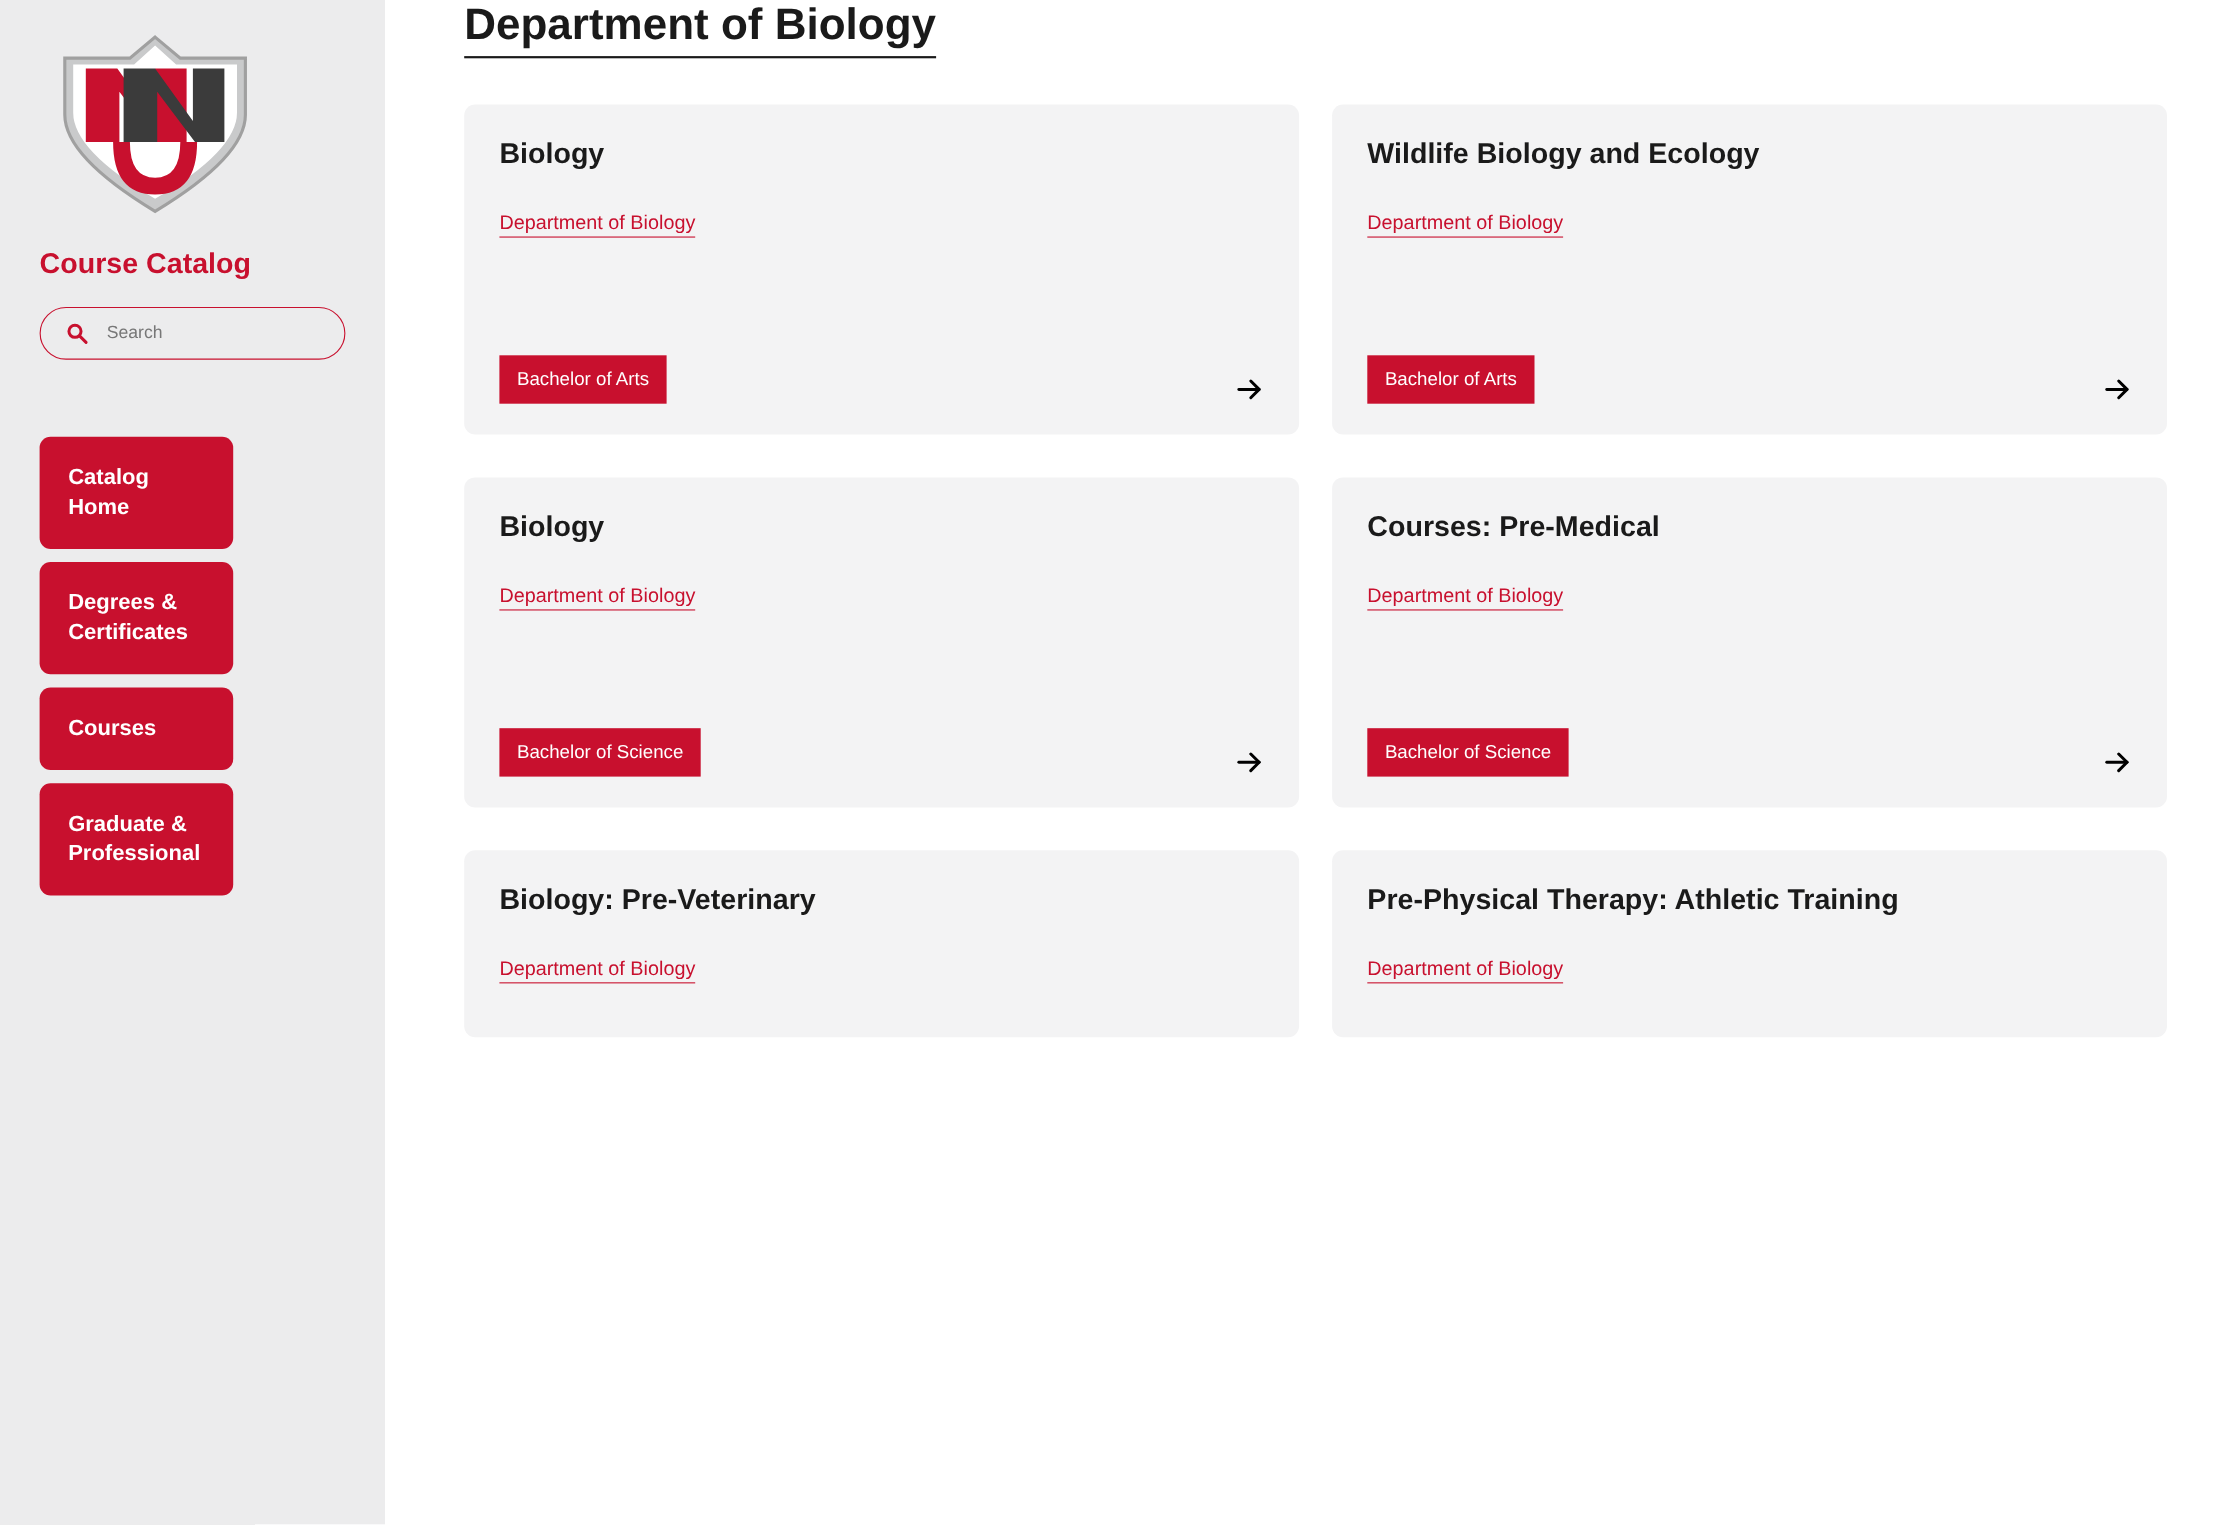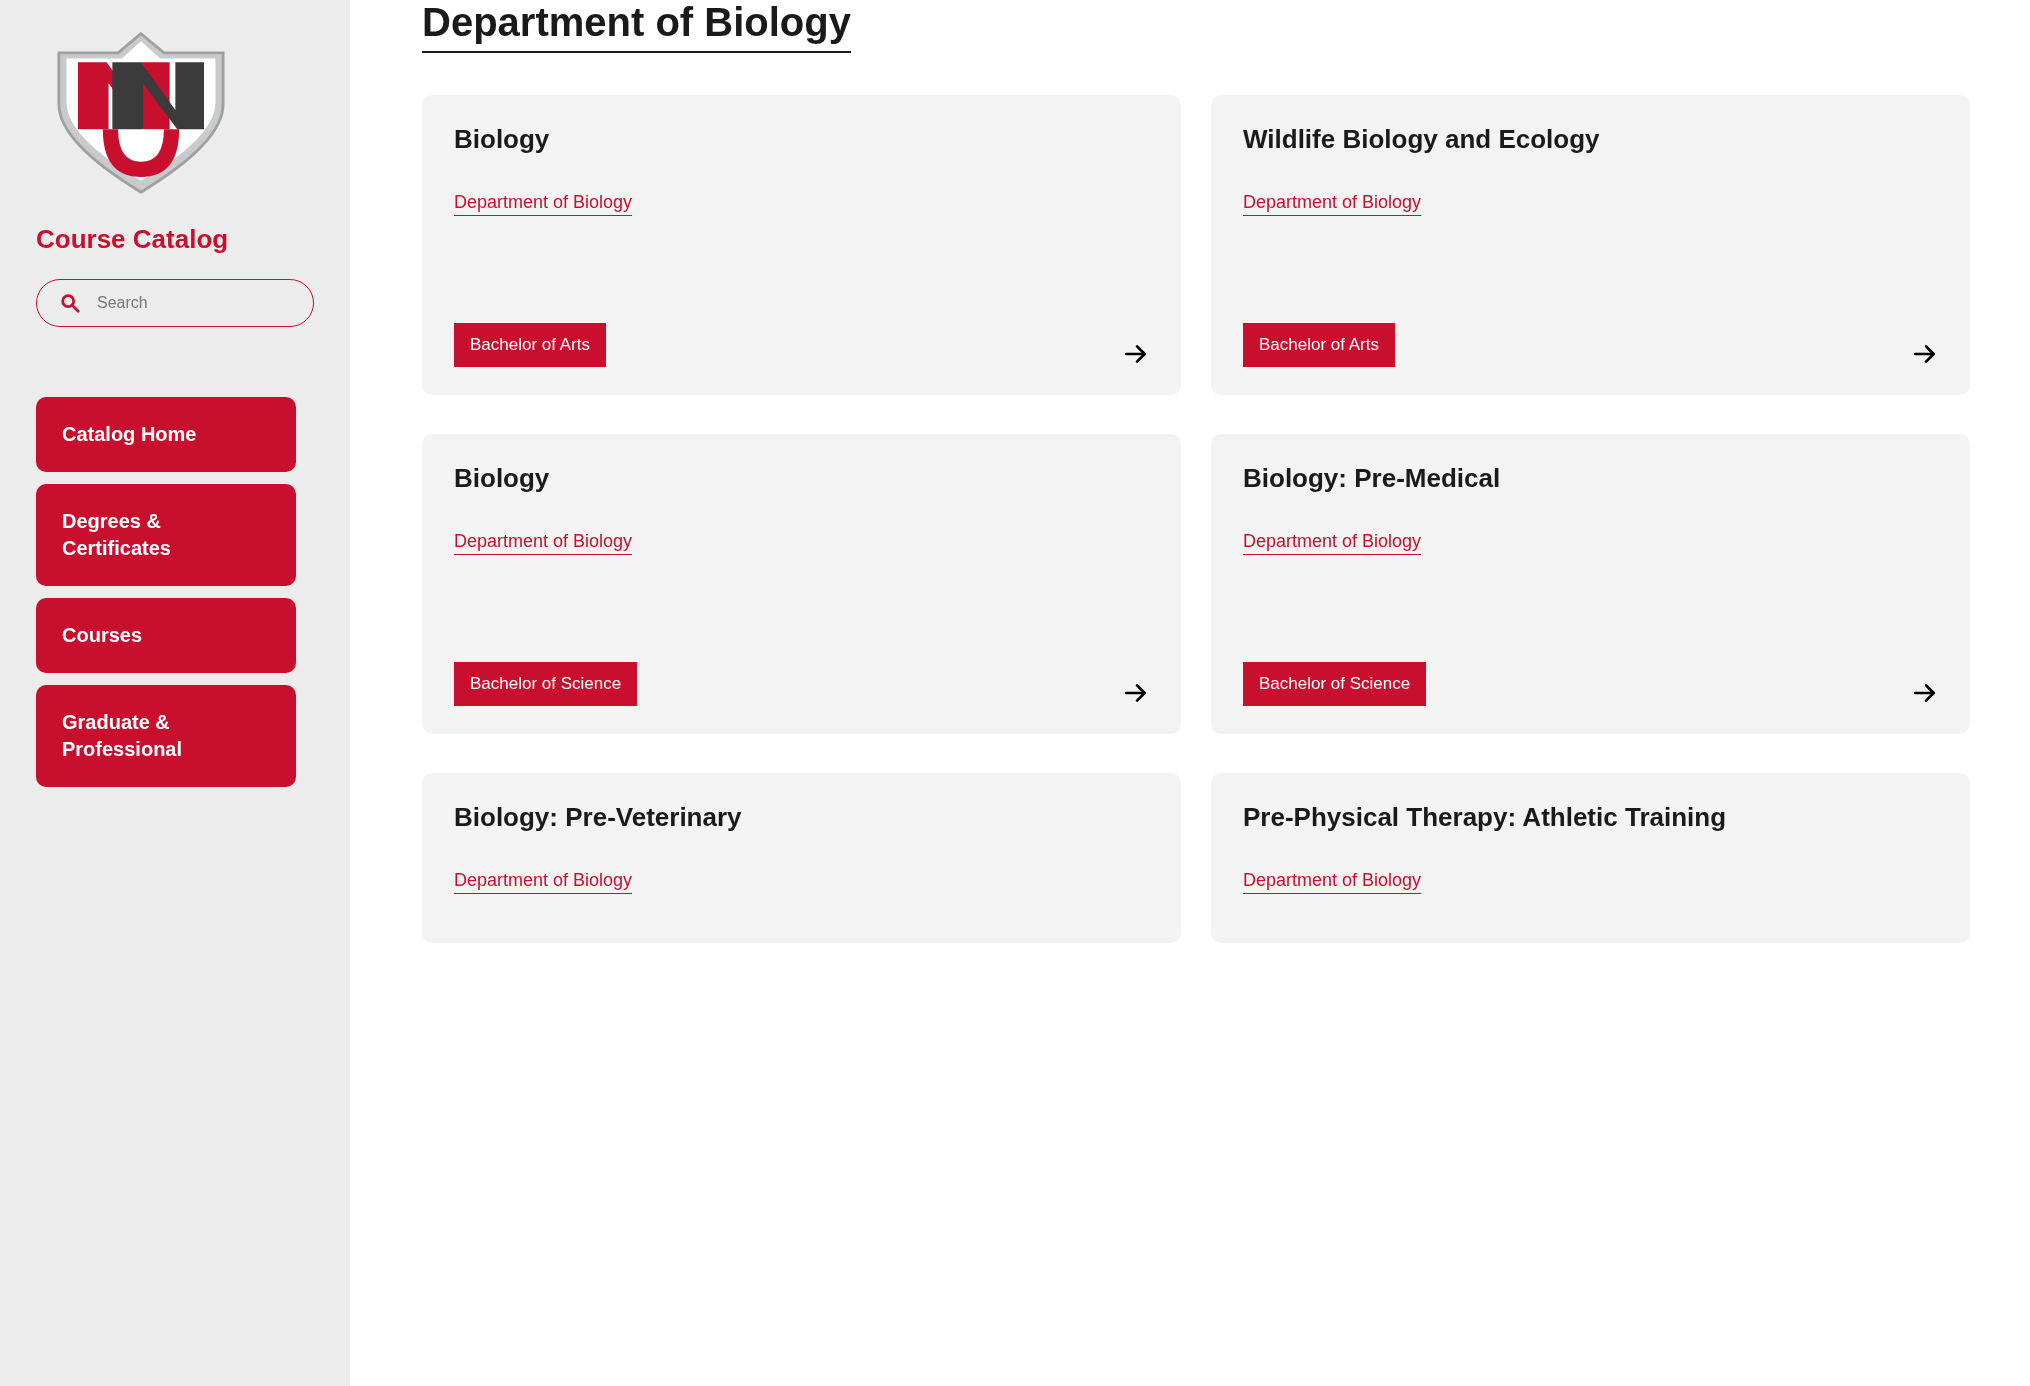--- a/index.html
+++ b/index.html
@@ -74,21 +74,21 @@
     background: var(--brand-red);
     color: #fff;
     font-weight: 700;
     font-size: 20px;
     line-height: 1.35;
     padding: 24px 26px;
     border: none;
     border-radius: 10px;
     text-align: left;
     cursor: pointer;
-    width: 260px;
+    width: 176px;
   }
   .main {
     flex: 1;
     padding: 0 60px 40px 72px;
     background: var(--body-bg);
   }
   .page-title {
     margin: 0 0 42px 0;
     font-size: 40px;
     font-weight: 600;
@@ -243,21 +243,21 @@
       <span class="degree-badge">Bachelor of Science</span>
       <span class="arrow">
         <svg viewBox="0 0 24 24" fill="none" stroke="currentColor" stroke-width="2.5" stroke-linecap="round" stroke-linejoin="round">
           <line x1="3" y1="12" x2="20" y2="12"></line>
           <polyline points="13 5 20 12 13 19"></polyline>
         </svg>
       </span>
     </div>
   </div>
         <div class="card">
-    <h2 class="card-title">Biology: Pre-Medical</h2>
+    <h2 class="card-title">Courses: Pre-Medical</h2>
     <a class="dept-link">Department of Biology</a>
     <div class="card-footer">
       <span class="degree-badge">Bachelor of Science</span>
       <span class="arrow">
         <svg viewBox="0 0 24 24" fill="none" stroke="currentColor" stroke-width="2.5" stroke-linecap="round" stroke-linejoin="round">
           <line x1="3" y1="12" x2="20" y2="12"></line>
           <polyline points="13 5 20 12 13 19"></polyline>
         </svg>
       </span>
     </div>

